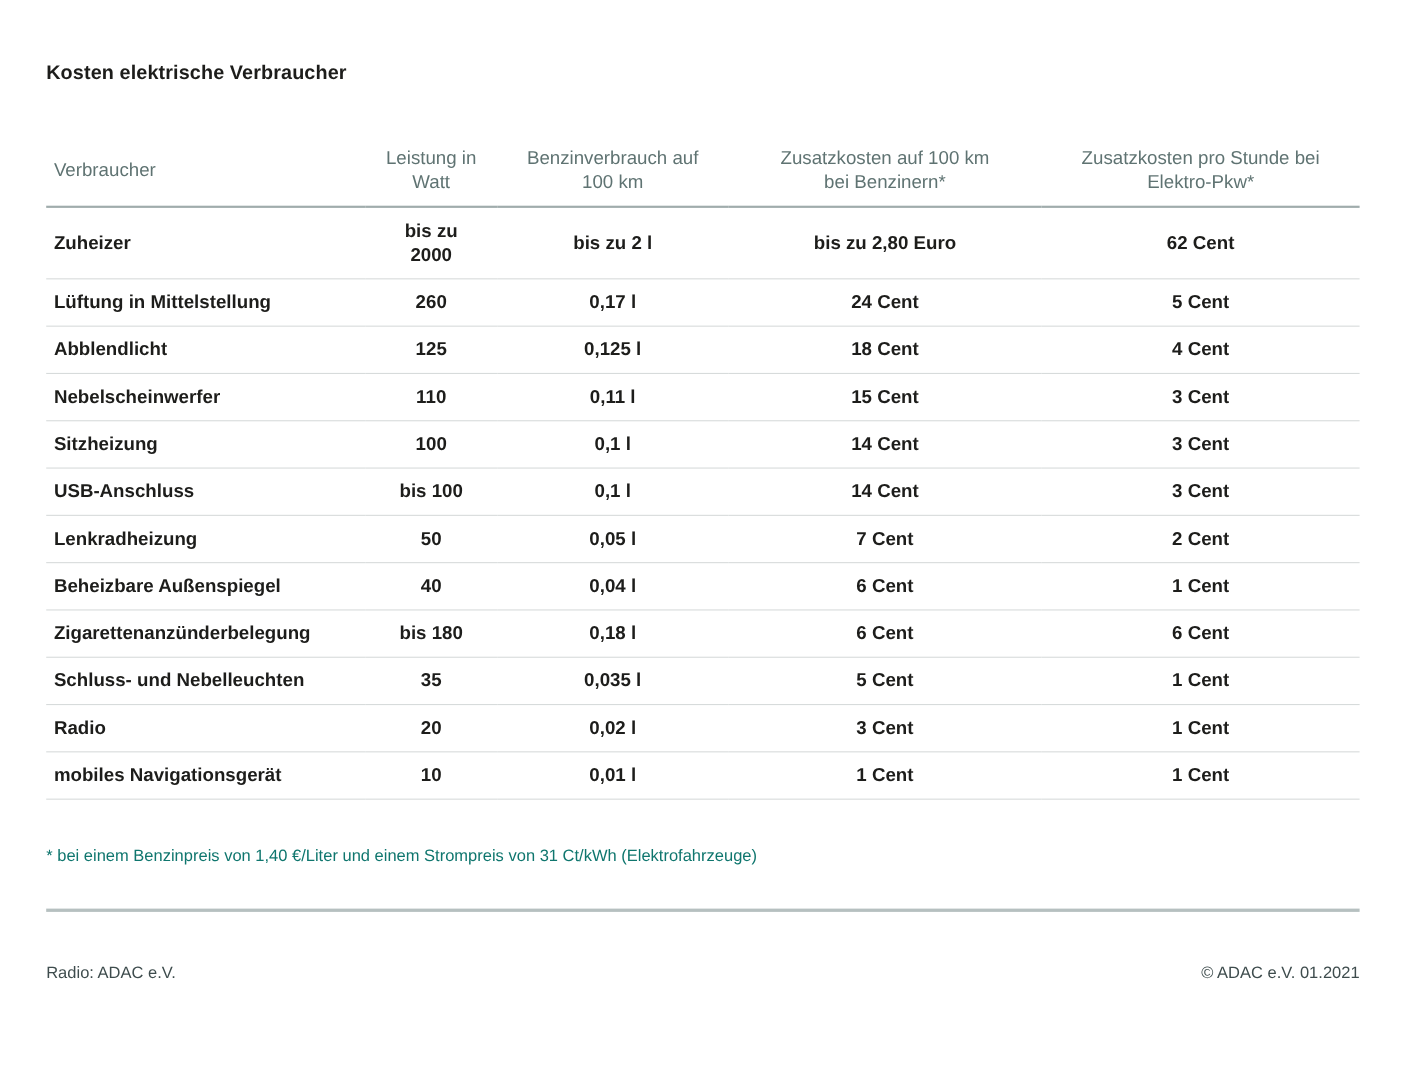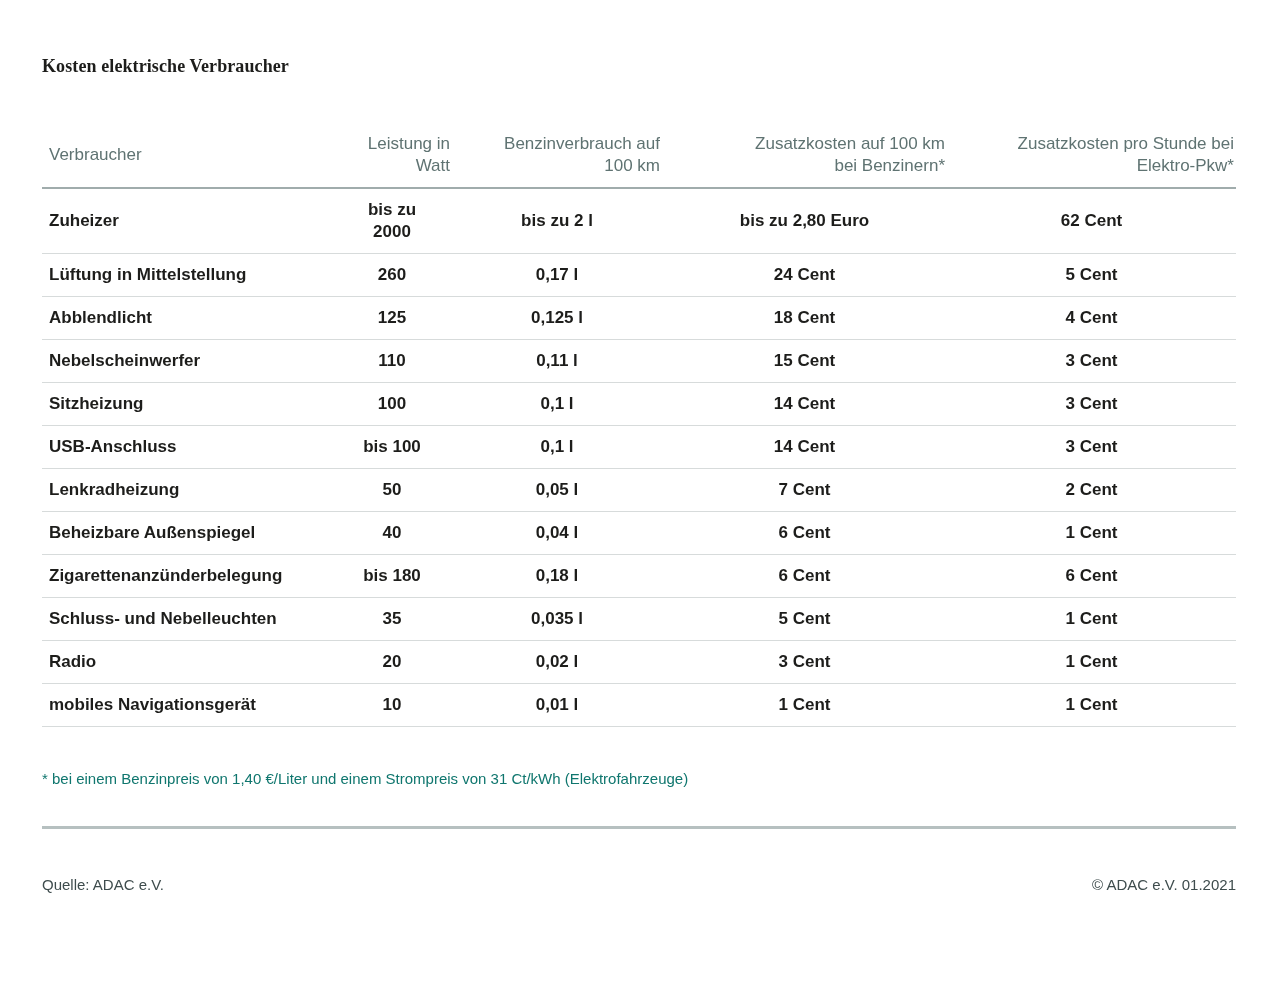--- a/index.html
+++ b/index.html
@@ -14,42 +14,41 @@
     color: #1d1d1b;
     overflow: hidden;
   }
   .page-title {
     margin: 0;
     font-size: 18px;
     line-height: 22px;
     font-weight: 700;
     color: #1d1d1b;
     letter-spacing: 0.1px;
-    font-family: Liberation Serif, serif;
   }
   table.cost-table {
     width: 1194px;
     margin-top: 56px;
     border-collapse: collapse;
     table-layout: fixed;
   }
   col.c0 { width: 290px; }
   col.c1 { width: 120px; }
   col.c2 { width: 210px; }
   col.c3 { width: 285px; }
   col.c4 { width: 289px; }
   thead th {
     font-weight: 400;
     font-size: 17px;
     line-height: 22px;
     color: #5f7372;
     padding: 0 2px 10px 2px;
     vertical-align: middle;
     border-bottom: 2px solid #a0acac;
-    text-align: right;
+    text-align: center;
   }
   thead th.col0 { text-align: left; padding-left: 7px; }
   thead th .hdr-inner { display: inline-block; }
   thead th.col1 .hdr-inner { max-width: 92px; }
   thead th.col2 .hdr-inner { max-width: 160px; }
   thead th.col3 .hdr-inner { max-width: 215px; }
   thead th.col4 .hdr-inner { max-width: 245px; }
   tbody td {
     font-size: 17px;
     line-height: 22px;
@@ -197,17 +196,17 @@
           <td class="col4"><span class="cell-inner">1 Cent</span></td>
         </tr>
       </tbody>
   </table>
 
   <p class="footnote">* bei einem Benzinpreis von 1,40 €/Liter und einem Strompreis von 31 Ct/kWh (Elektrofahrzeuge)</p>
 
   <div class="bottom-rule"></div>
 
   <div class="footer-row">
-    <span>Quelle: ADAC e.V.</span>
+    <span>Radio: ADAC e.V.</span>
     <span>© ADAC e.V. 01.2021</span>
   </div>
 
 </div>
 
 </body></html>

